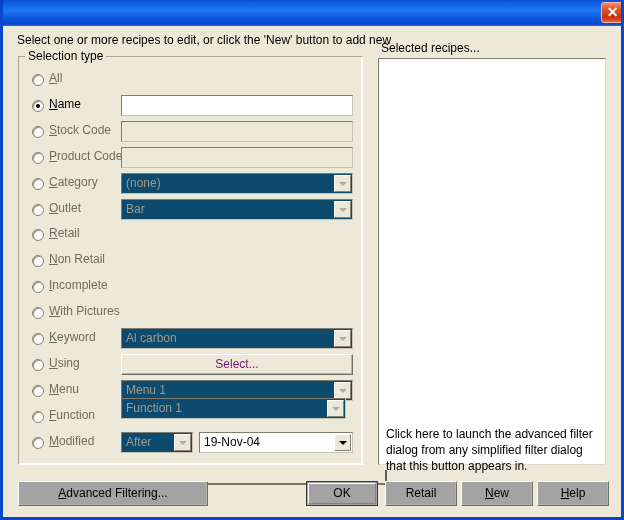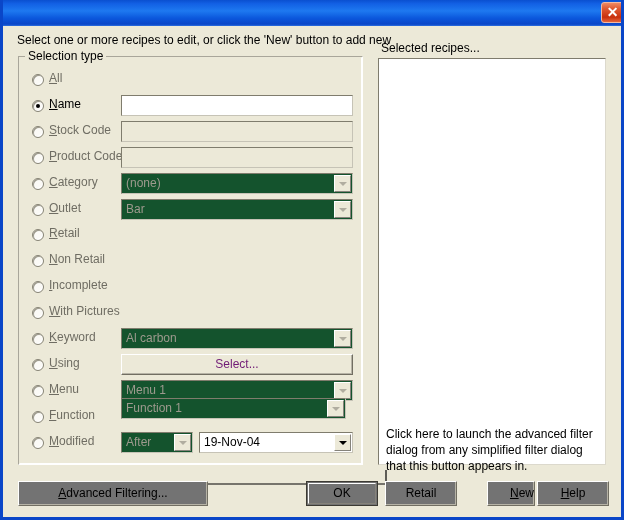--- a/index.html
+++ b/index.html
@@ -190,21 +190,21 @@
   }
   .textbox.enabled {
     background: #ffffff;
     color: #000;
   }
   
   .combo {
     border: 1px solid #7f7c6d;
     border-right-color: #c6c3b6;
     border-bottom-color: #c6c3b6;
-    background: #14532d;
+    background: #0c4a6e;
   }
   .combo .val {
     position: absolute;
     left: 4px;
     top: 0;
     line-height: 19px;
     color: #9d9a8e;
     white-space: nowrap;
   }
   .combo.enabled { background: #ffffff; }
@@ -278,21 +278,21 @@
     width: 618px;
     height: 491px;
     pointer-events: none;
   }
 
   
   .dlgbtn {
     position: absolute;
     box-sizing: border-box;
     height: 25px;
-    background: #737373;
+    background: #a3a3a3;
     border: 1px solid #ffffff;
     border-right-color: #716e62;
     border-bottom-color: #716e62;
     box-shadow: inset -1px -1px 0 #b6b3a6;
     font-size: 12px;
     color: #000;
     text-align: center;
     line-height: 23px;
     cursor: default;
     white-space: nowrap;
@@ -440,21 +440,21 @@
     <div class="dlgbtn" style="left:15px; top:455px; width:190px;">
       <span><u>A</u>dvanced Filtering...</span>
     </div>
 
     <div class="dlgbtn default" style="left:303px; top:455px; width:72px;">
       <span class="inner">OK</span>
     </div>
 
     <div class="dlgbtn" style="left:382px; top:455px; width:72px;">Retail</div>
 
-    <div class="dlgbtn" style="left:484px; top:455px; width:48px;text-align:right;">
+    <div class="dlgbtn" style="left:458px; top:455px; width:72px;">
       <span><u>N</u>ew</span>
     </div>
 
     <div class="dlgbtn" style="left:534px; top:455px; width:72px;">
       <span><u>H</u>elp</span>
     </div>
 
   </div>
 </div>
 

